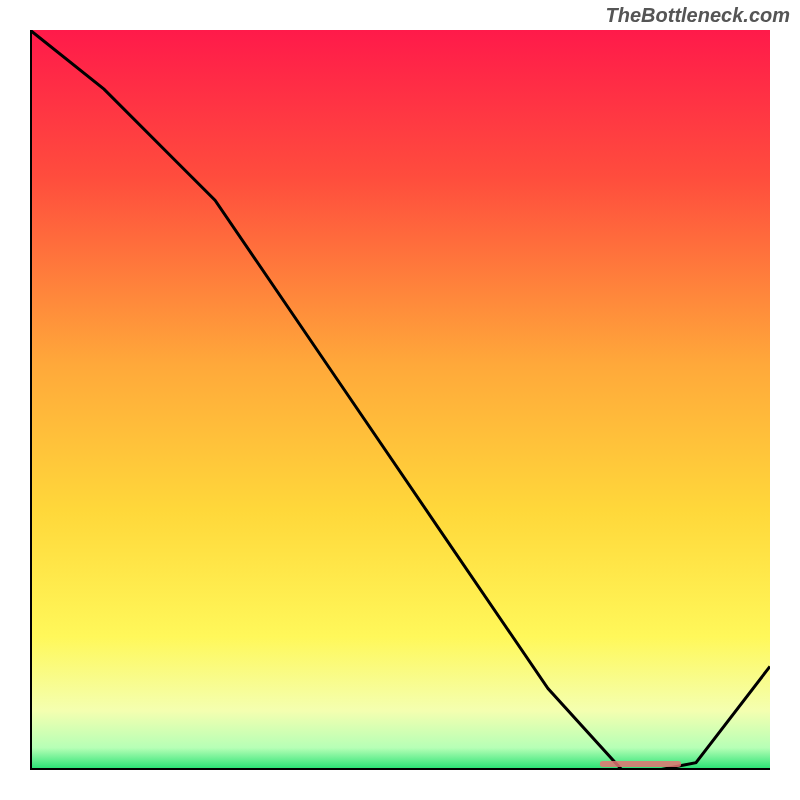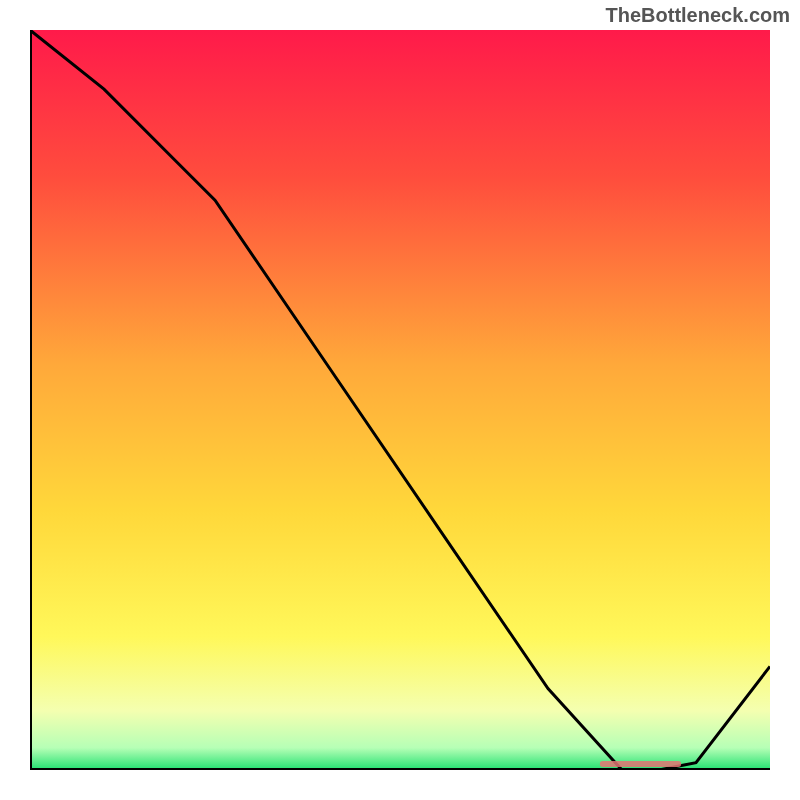--- a/index.html
+++ b/index.html
@@ -12,20 +12,21 @@
     overflow: hidden;
   }
   .watermark {
     position: absolute;
     top: 4px;
     right: 10px;
     font-size: 20px;
     font-weight: bold;
     color: #555;
     z-index: 10;
+    font-style: italic;
   }
   .chart-area {
     position: absolute;
     left: 30px;
     top: 30px;
     width: 740px;
     height: 740px;
   }
   .gradient-bg {
     position: absolute;

